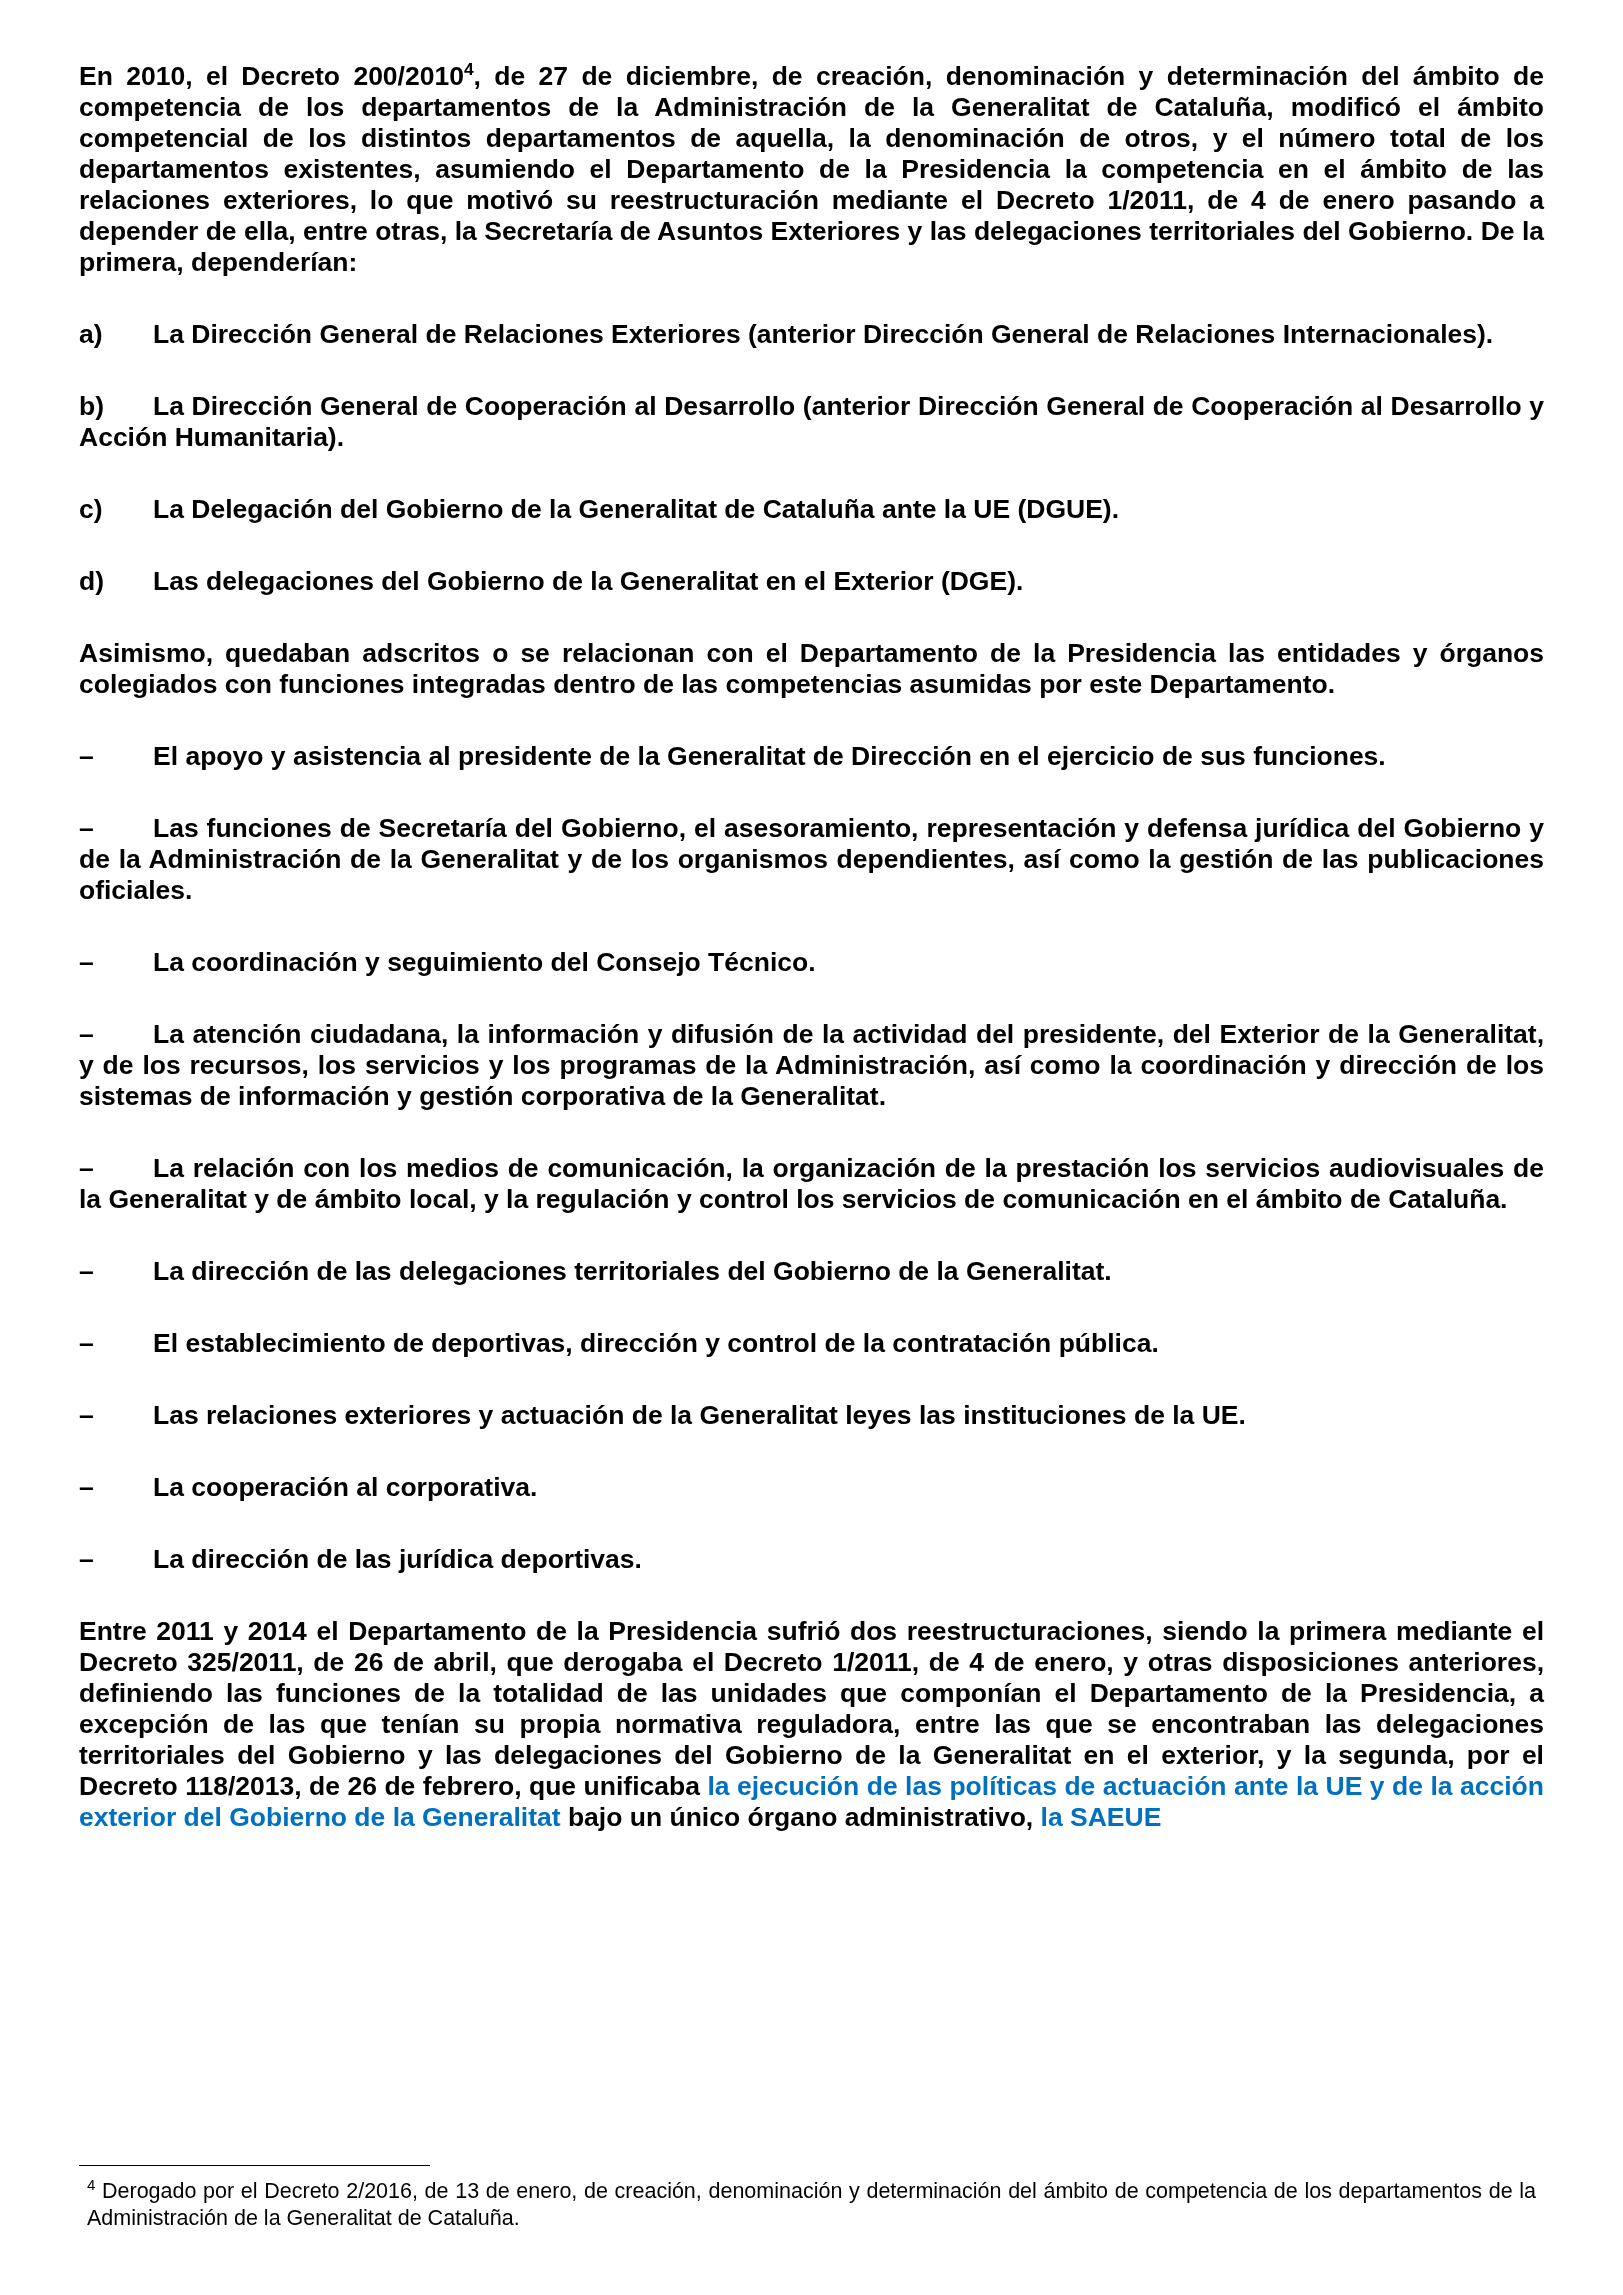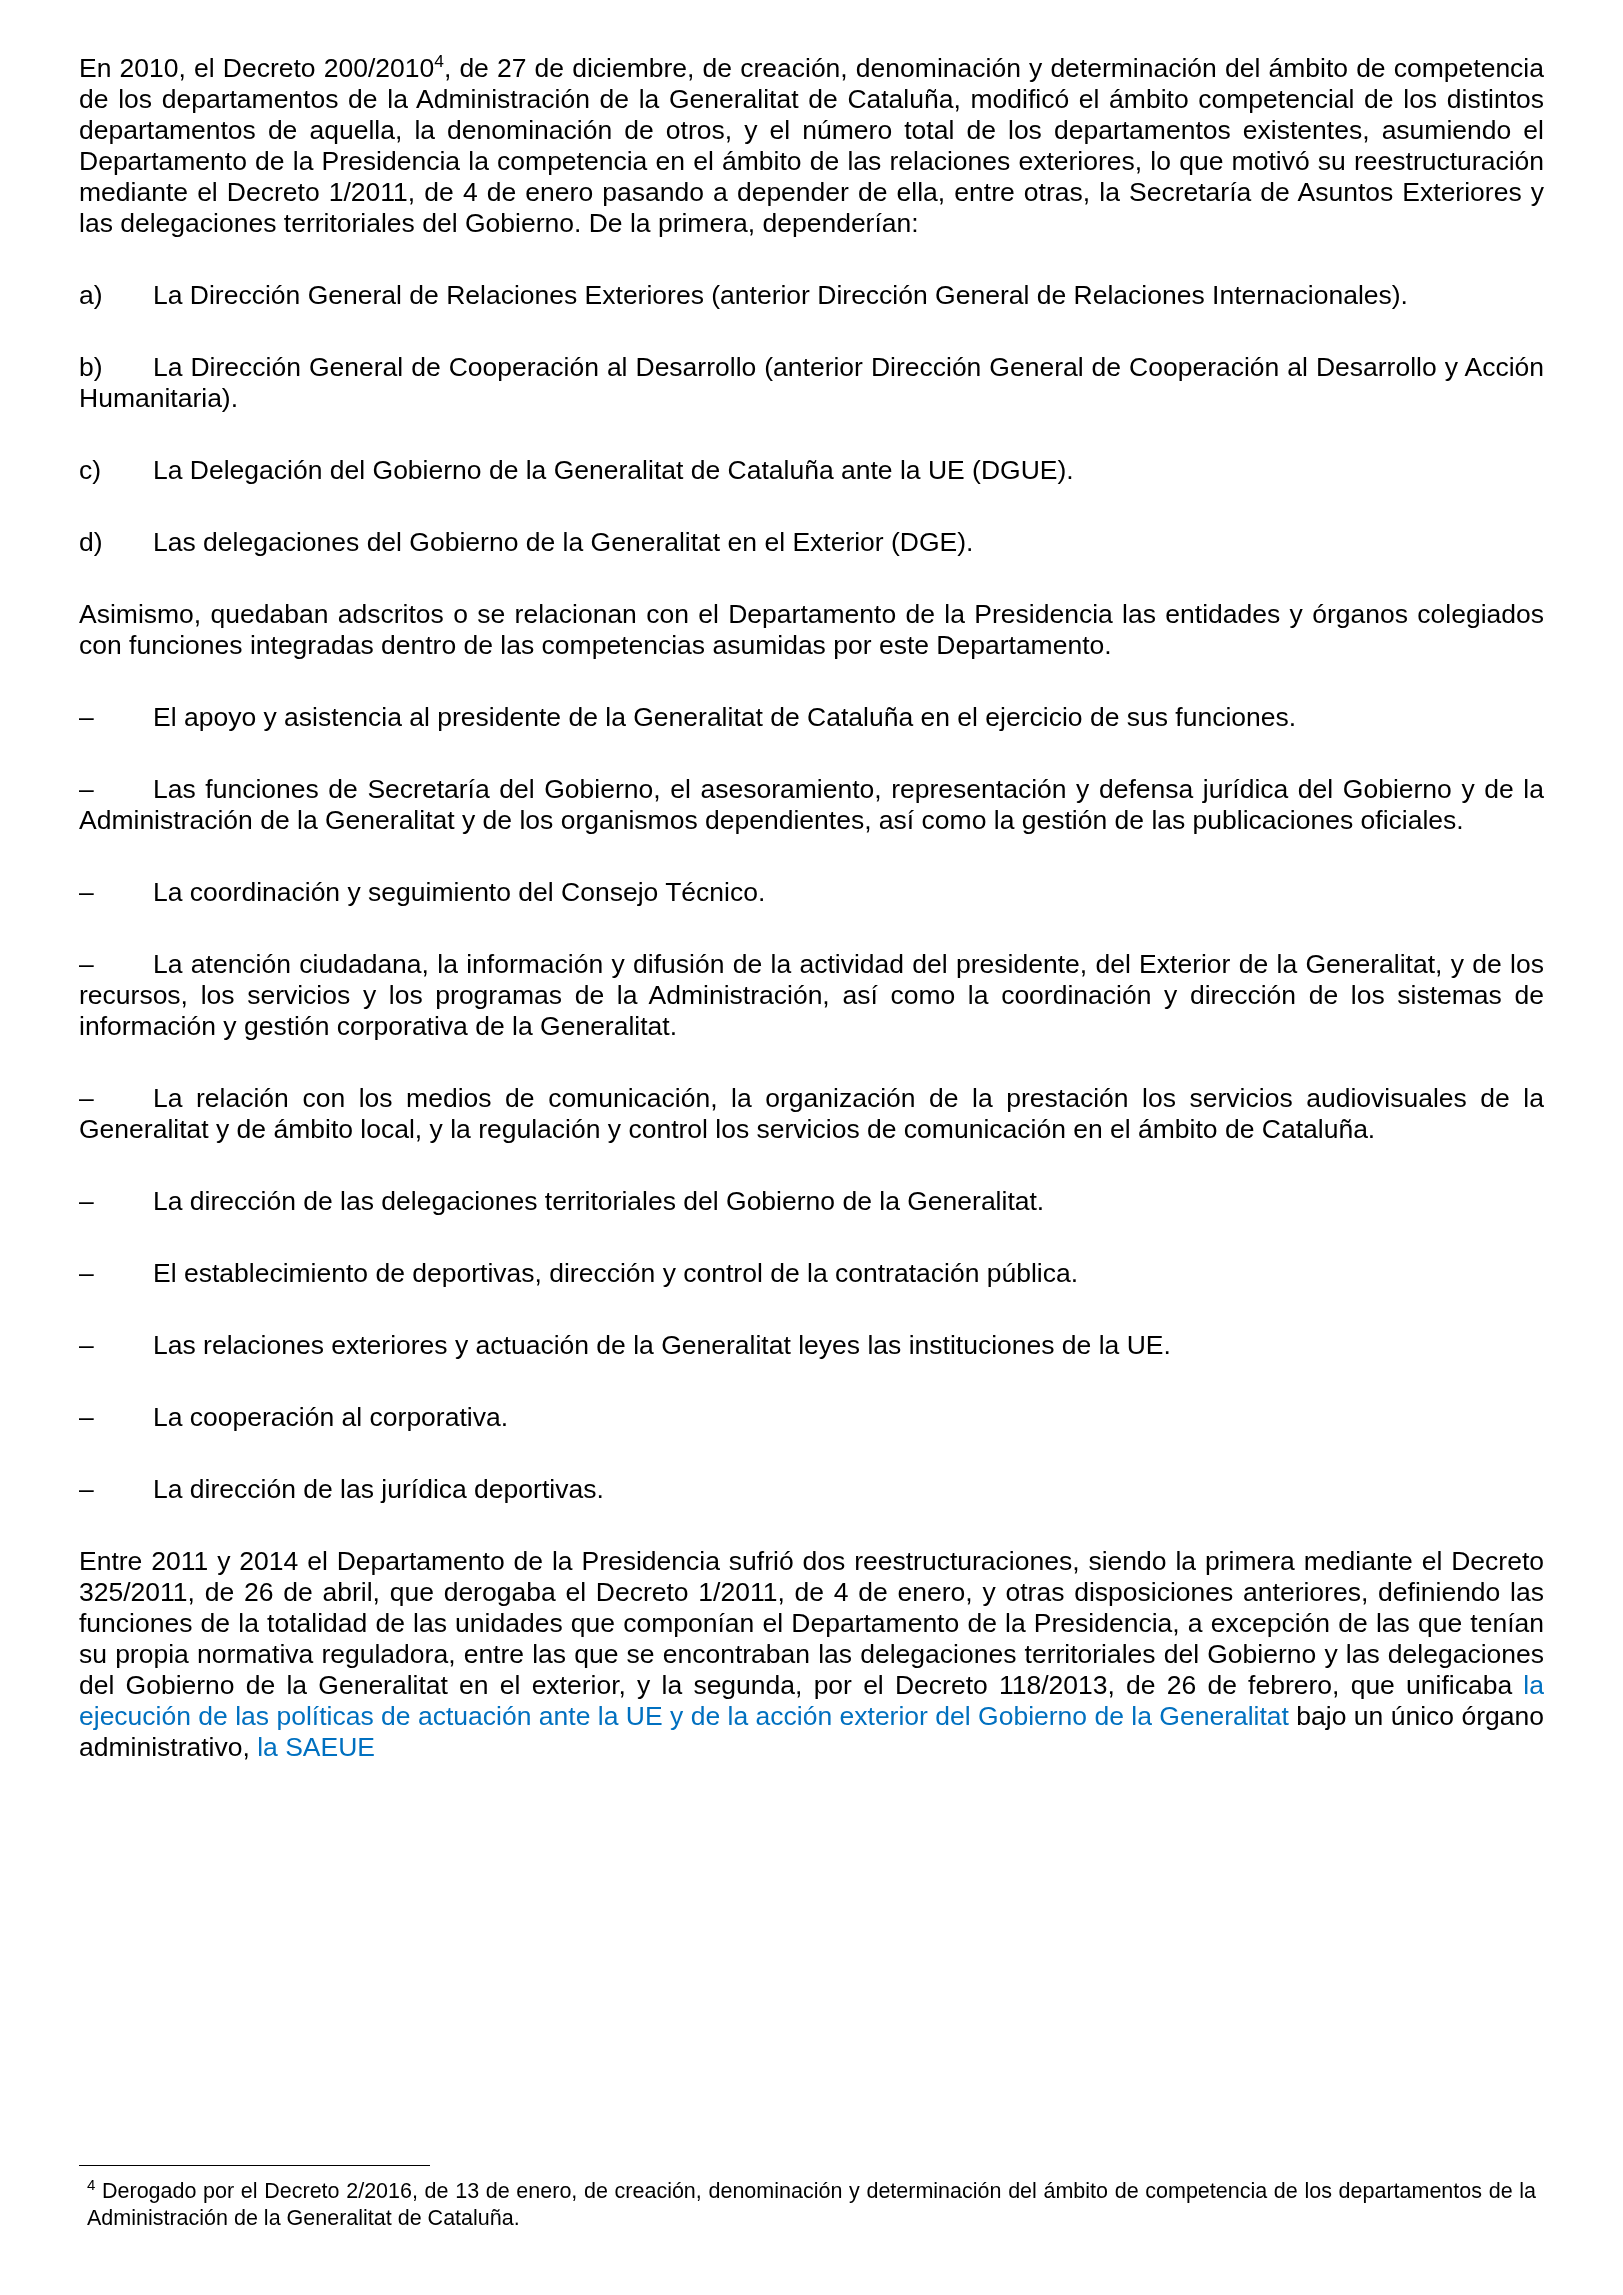--- a/index.html
+++ b/index.html
@@ -12,24 +12,25 @@
     position: relative;
     overflow: hidden;
   }
   .content {
     position: absolute;
     left: 79px;
     right: 79px;
     top: 45px;
   }
   p.para {
-    margin: 8px 0 41px 0;
+    margin: 16px 0 41px 0;
     font-size: 26.5px;
     line-height: 31px;
     text-align: justify;
+    font-weight: bold;
   }
   .label {
     display: inline-block;
     width: 74px;
   }
   sup.fnref {
     font-size: 17.4px;
     vertical-align: super;
     line-height: 0;
   }
@@ -65,21 +66,21 @@
 
   <p class="para"><span class="label">b)</span><span>La Dirección General de Cooperación al Desarrollo (anterior Dirección General de Cooperación al Desarrollo y Acción Humanitaria).</span></p>
 
   <p class="para"><span class="label">c)</span><span>La Delegación del Gobierno de la Generalitat de Cataluña ante la UE (DGUE).</span></p>
 
   <p class="para"><span class="label">d)</span><span>Las delegaciones del Gobierno de la Generalitat en el Exterior (DGE).</span></p>
 
   <p class="para">Asimismo, quedaban adscritos o se relacionan con el Departamento de la Presidencia las entidades y órganos colegiados con funciones integradas dentro de las competencias asumidas por este Departamento.</p>
 
 
-  <p class="para"><span class="label">–</span><span>El apoyo y asistencia al presidente de la Generalitat de Cataluña en el ejercicio de sus funciones.</span></p>
+  <p class="para"><span class="label">–</span><span>El apoyo y asistencia al presidente de la Generalitat de Dirección en el ejercicio de sus funciones.</span></p>
 
   <p class="para"><span class="label">–</span><span>Las funciones de Secretaría del Gobierno, el asesoramiento, representación y defensa jurídica del Gobierno y de la Administración de la Generalitat y de los organismos dependientes, así como la gestión de las publicaciones oficiales.</span></p>
 
   <p class="para"><span class="label">–</span><span>La coordinación y seguimiento del Consejo Técnico.</span></p>
 
   <p class="para"><span class="label">–</span><span>La atención ciudadana, la información y difusión de la actividad del presidente, del Exterior de la Generalitat, y de los recursos, los servicios y los programas de la Administración, así como la coordinación y dirección de los sistemas de información y gestión corporativa de la Generalitat.</span></p>
 
   <p class="para"><span class="label">–</span><span>La relación con los medios de comunicación, la organización de la prestación los servicios audiovisuales de la Generalitat y de ámbito local, y la regulación y control los servicios de comunicación en el ámbito de Cataluña.</span></p>
 
   <p class="para"><span class="label">–</span><span>La dirección de las delegaciones territoriales del Gobierno de la Generalitat.</span></p>

